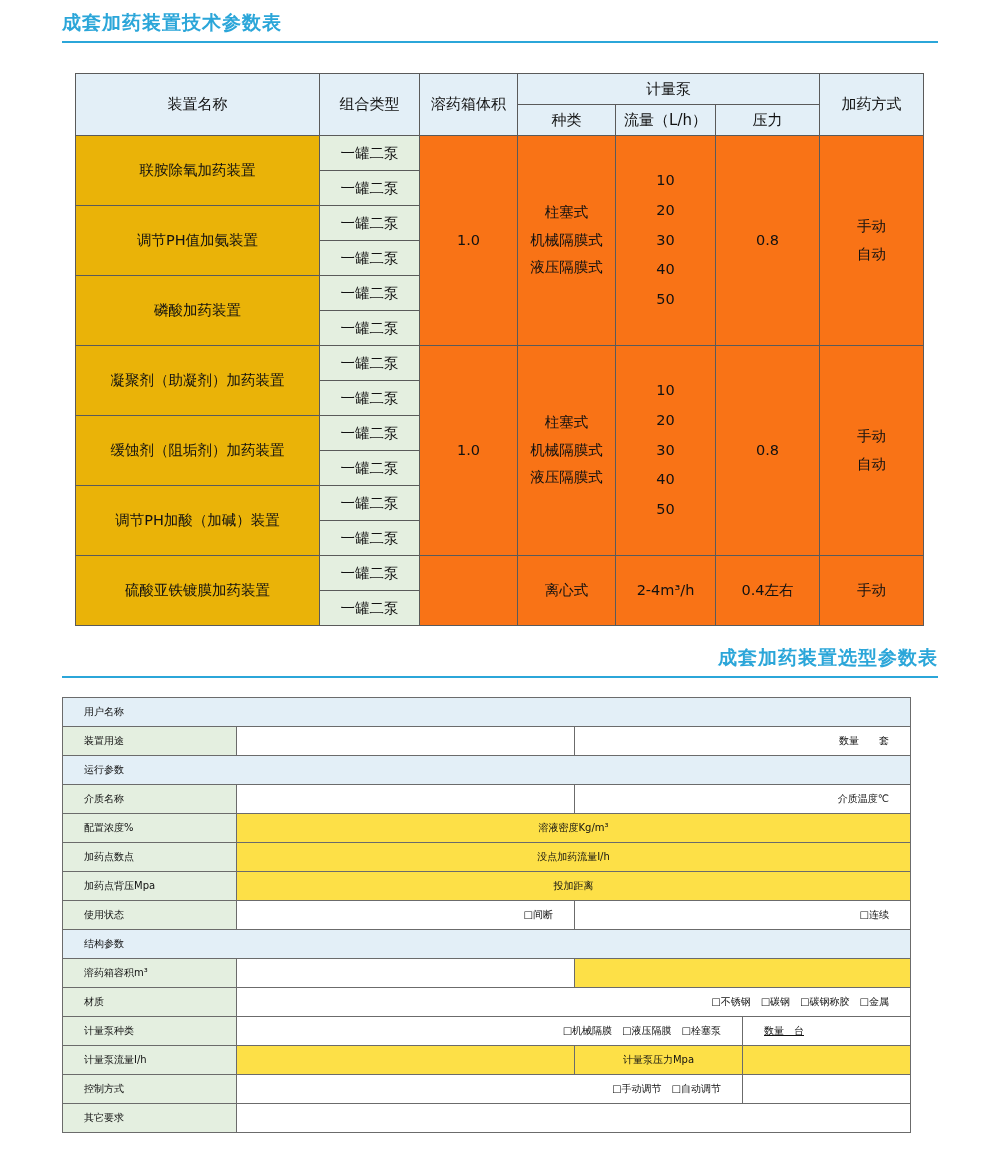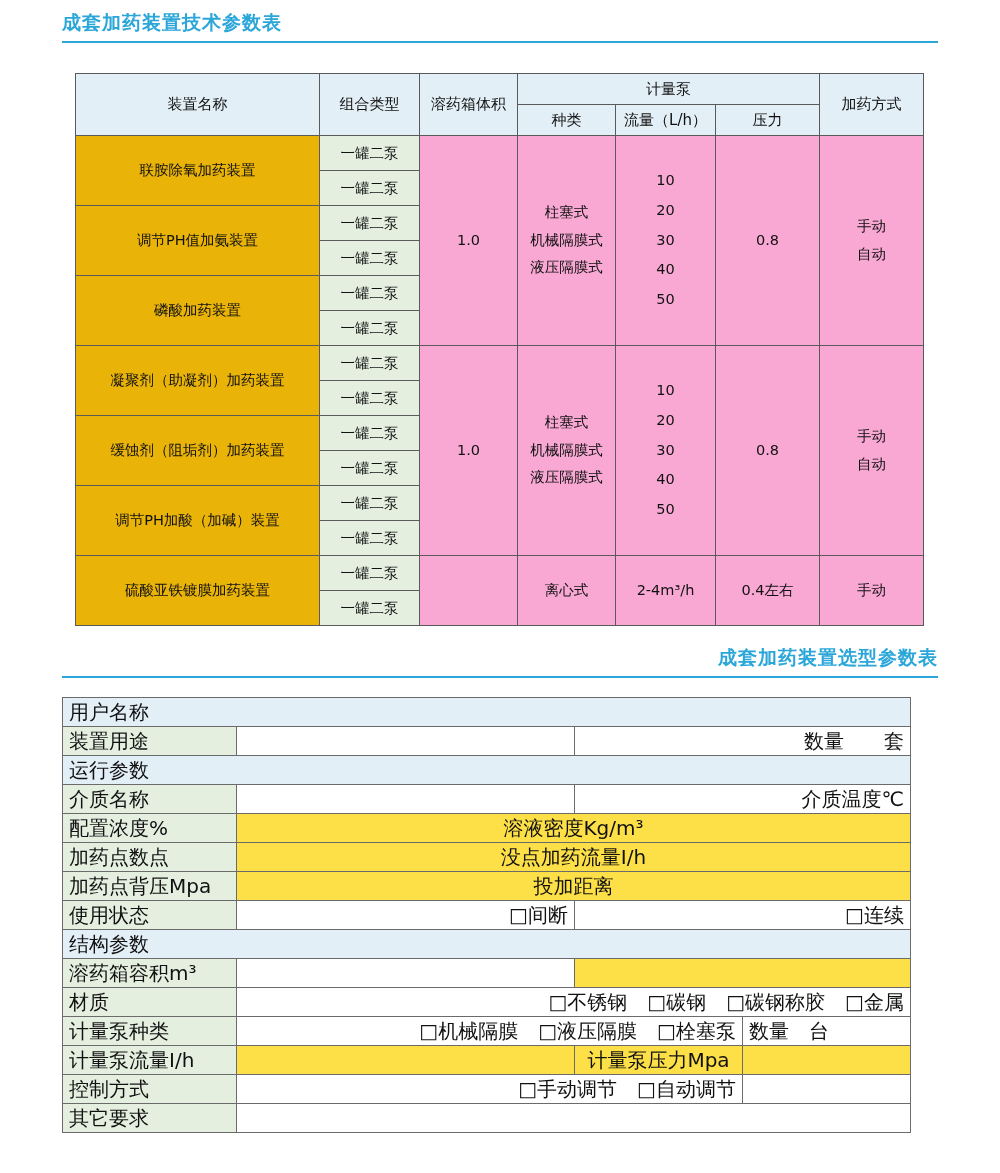--- a/index.html
+++ b/index.html
@@ -77,60 +77,61 @@
   }
   td.namecell {
     background: #eab308;
     font-size: 15px;
   }
   td.comb {
     background: #e4efe0;
     font-size: 14.5px;
     height: 34px;
   }
-  td.plain { background: #f9a8d4; }
+  td.plain { background: #f97316; }
   .stack-line { display: block; line-height: 1.9; }
   .flow-line { display: block; line-height: 2.05; }
 
   
   .tbl2-wrap {
     position: absolute;
     left: 62px;
     top: 697px;
     width: 848px;
   }
   table.t2 {
     border-collapse: collapse;
     width: 848px;
     table-layout: fixed;
   }
   table.t2 td {
     border: 1px solid #6b6b6b;
-    font-size: 20px;
+    font-size: 10px;
     font-family: "DejaVu Sans", "Liberation Sans", sans-serif;
     height: 28px;
-    padding: 0 6px;
+    padding: 0 21px;
     vertical-align: middle;
     line-height: 1.2;
   }
   td.lbl {
     background: #e4efe0;
     text-align: left;
   }
   td.band {
     background: #e3eff7;
     text-align: left;
   }
   td.val {
     background: #ffffff;
     text-align: right;
   }
   td.valleft {
     background: #ffffff;
     text-align: left;
+    text-decoration: underline;
   }
   td.cgreen {
     background: #fde047;
     text-align: center;
   }
 </style>
 </head>
 <body>
 
 <div class="page">

